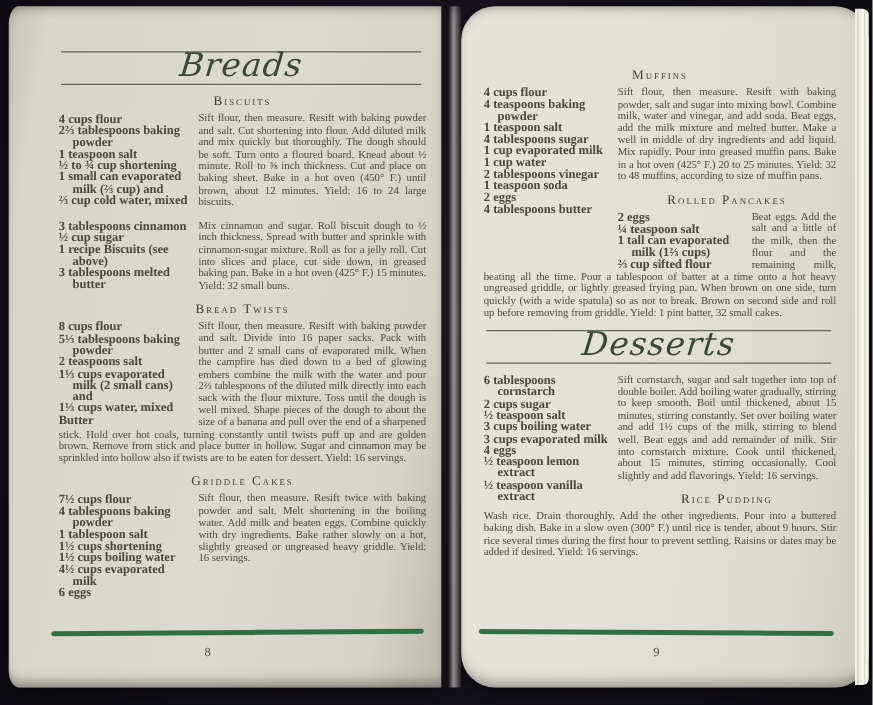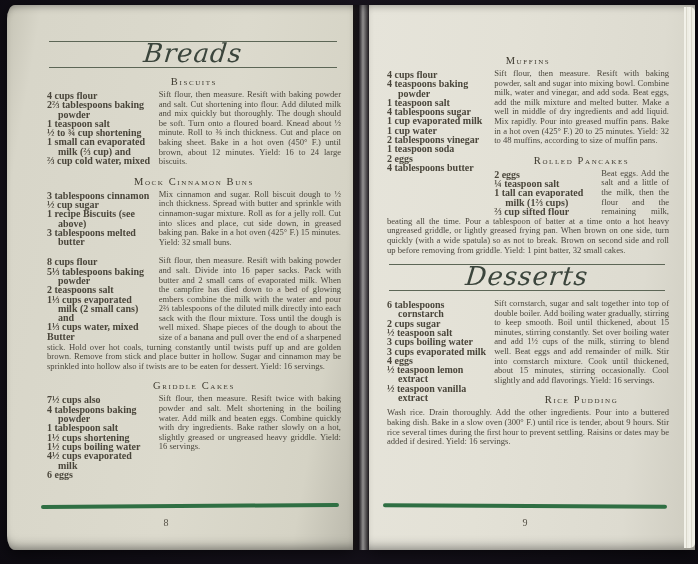--- a/index.html
+++ b/index.html
@@ -12,21 +12,21 @@
     font-family:"Liberation Serif","DejaVu Serif",serif;
     background:radial-gradient(ellipse at 50% 45%, #262030 0%, #17131d 60%, #0d0b11 100%);
   }
   .scene{position:relative;width:698px;height:564px;}
   .book{
     position:absolute; left:7px; top:5px; width:688px; height:545px;
     display:flex;
     filter:drop-shadow(0 4px 8px rgba(0,0,0,.6));
   }
   .page{
-    position:relative; height:100%; color:var(--ink);
+    position:relative; height:100%; color:var(--ink);border-radius:27px;
   }
   .page.left{
     width:346px;
     background:linear-gradient(100deg,#c6c4b6 0%, #d8d6c9 8%, #dcdacd 55%, #d5d3c5 86%, #bdbbae 99%);
     border-radius:8px 0 0 8px / 14px 0 0 14px;
     box-shadow:inset 0 6px 9px -6px rgba(0,0,0,.45), inset 0 -10px 12px -8px rgba(0,0,0,.5);
     padding:36px 12px 0 40px;
   }
   .spine{
     width:16px; height:100%;
@@ -104,51 +104,51 @@
               <div class="ingredient-line">1 teaspoon salt</div>
               <div class="ingredient-line">½ to ¾ cup shortening</div>
               <div class="ingredient-line">1 small can evaporated milk (⅔ cup) and</div>
               <div class="ingredient-line">⅔ cup cold water, mixed</div>
             </div>
           <p class="method">Sift flour, then measure. Resift with baking powder and salt. Cut shortening into flour. Add diluted milk and mix quickly but thoroughly. The dough should be soft. Turn onto a floured board. Knead about ½ minute. Roll to ⅜ inch thickness. Cut and place on baking sheet. Bake in a hot oven (450° F.) until brown, about 12 minutes. Yield: 16 to 24 large biscuits.</p>
         </div>
       </section>
 
       <section class="recipe">
-        <h3 class="recipe-title">Mock Cinnamon Buns</h3>
         <div class="recipe-body">
           <div class="ingredients">
               <div class="ingredient-line">3 tablespoons cinnamon</div>
               <div class="ingredient-line">½ cup sugar</div>
               <div class="ingredient-line">1 recipe Biscuits (see above)</div>
               <div class="ingredient-line">3 tablespoons melted butter</div>
             </div>
           <p class="method">Mix cinnamon and sugar. Roll biscuit dough to ½ inch thickness. Spread with butter and sprinkle with cinnamon-sugar mixture. Roll as for a jelly roll. Cut into slices and place, cut side down, in greased baking pan. Bake in a hot oven (425° F.) 15 minutes. Yield: 32 small buns.</p>
         </div>
       </section>
 
       <section class="recipe">
+        <h3 class="recipe-title">Bread Twists</h3>
         <div class="recipe-body">
           <div class="ingredients">
               <div class="ingredient-line">8 cups flour</div>
               <div class="ingredient-line">5⅓ tablespoons baking powder</div>
               <div class="ingredient-line">2 teaspoons salt</div>
               <div class="ingredient-line">1⅓ cups evaporated milk (2 small cans) and</div>
               <div class="ingredient-line">1⅓ cups water, mixed</div>
               <div class="ingredient-line">Butter</div>
             </div>
           <p class="method">Sift flour, then measure. Resift with baking powder and salt. Divide into 16 paper sacks. Pack with butter and 2 small cans of evaporated milk. When the campfire has died down to a bed of glowing embers combine the milk with the water and pour 2⅔ tablespoons of the diluted milk directly into each sack with the flour mixture. Toss until the dough is well mixed. Shape pieces of the dough to about the size of a banana and pull over the end of a sharpened stick. Hold over hot coals, turning constantly until twists puff up and are golden brown. Remove from stick and place butter in hollow. Sugar and cinnamon may be sprinkled into hollow also if twists are to be eaten for dessert. Yield: 16 servings.</p>
         </div>
       </section>
 
       <section class="recipe">
         <h3 class="recipe-title">Griddle Cakes</h3>
         <div class="recipe-body">
           <div class="ingredients">
-              <div class="ingredient-line">7½ cups also</div>
+              <div class="ingredient-line">7½ cups flour</div>
               <div class="ingredient-line">4 tablespoons baking powder</div>
               <div class="ingredient-line">1 tablespoon salt</div>
               <div class="ingredient-line">1½ cups shortening</div>
               <div class="ingredient-line">1½ cups boiling water</div>
               <div class="ingredient-line">4½ cups evaporated milk</div>
               <div class="ingredient-line">6 eggs</div>
             </div>
           <p class="method">Sift flour, then measure. Resift twice with baking powder and salt. Melt shortening in the boiling water. Add milk and beaten eggs. Combine quickly with dry ingredients. Bake rather slowly on a hot, slightly greased or ungreased heavy griddle. Yield: 16 servings.</p>
         </div>
       </section>

